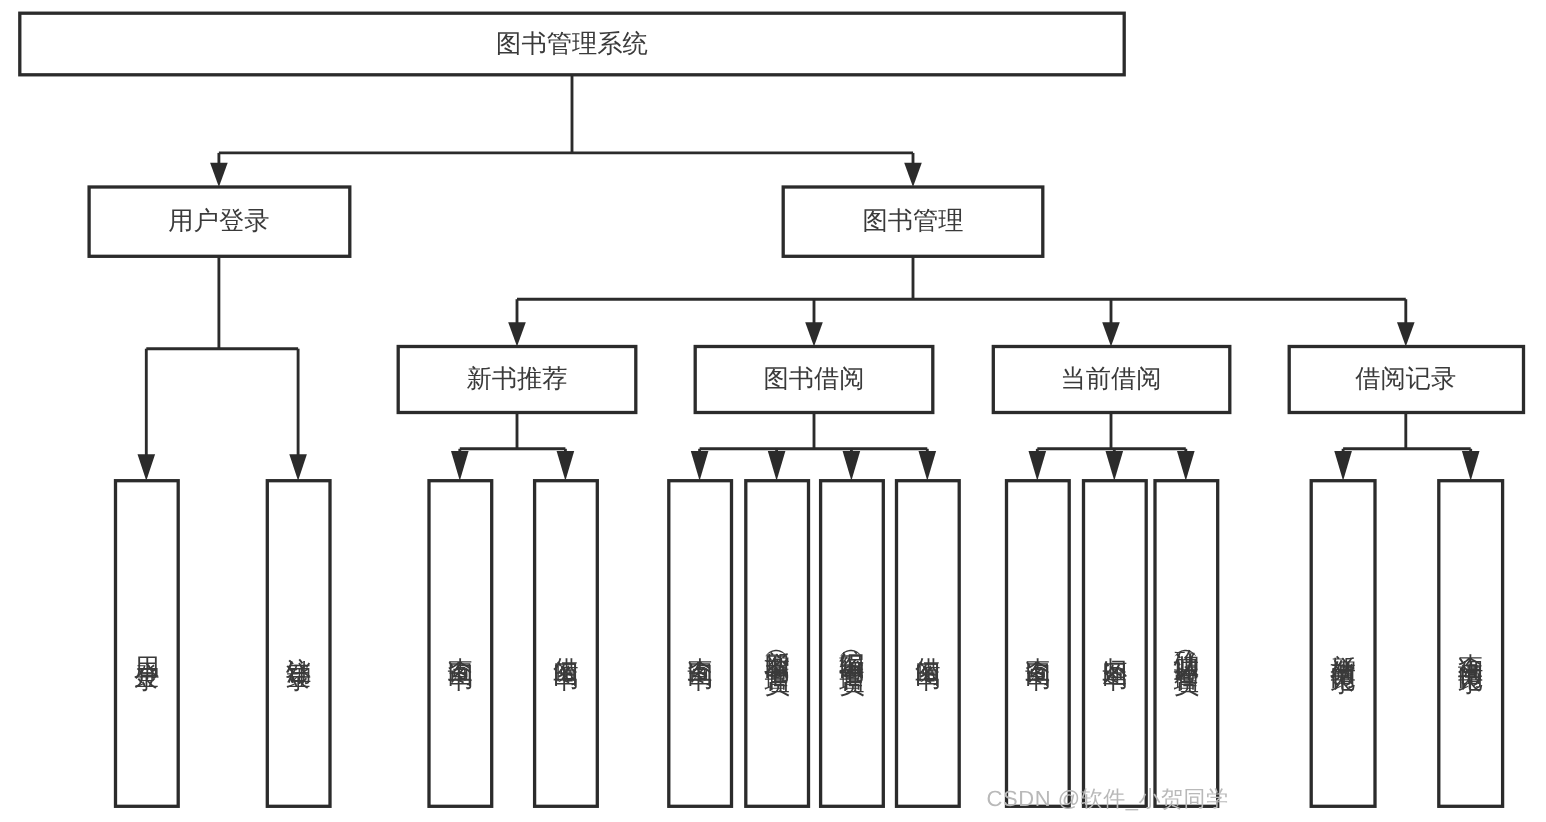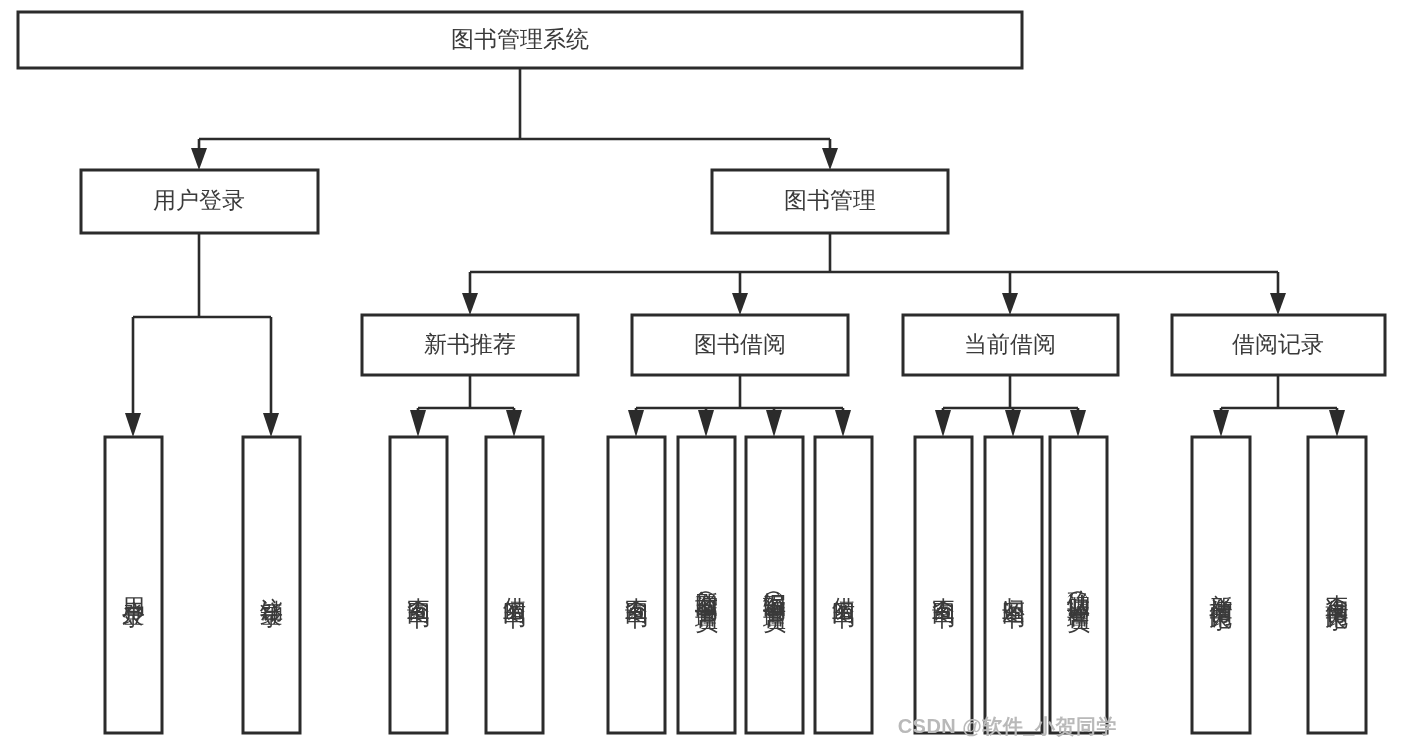--- a/index.html
+++ b/index.html
@@ -66,21 +66,20 @@
   }
   .watermark {
     position: absolute;
     right: 12px;
     bottom: 7px;
     font-family: "Liberation Sans", "DejaVu Sans", sans-serif;
     font-size: 20px;
     color: #b9b9b9;
     white-space: nowrap;
     letter-spacing: 0.5px;
-    font-weight: bold;
   }
 </style>
 </head>
 <body>
 
 <div id="diagram-root">
 
   <svg id="tree-svg" viewBox="0 0 1405 747" xmlns="http://www.w3.org/2000/svg">
 
     <g>

